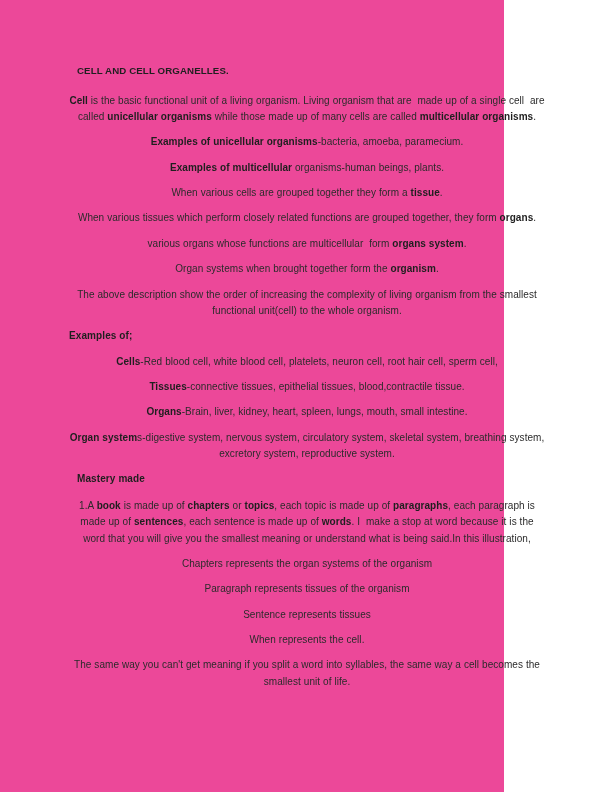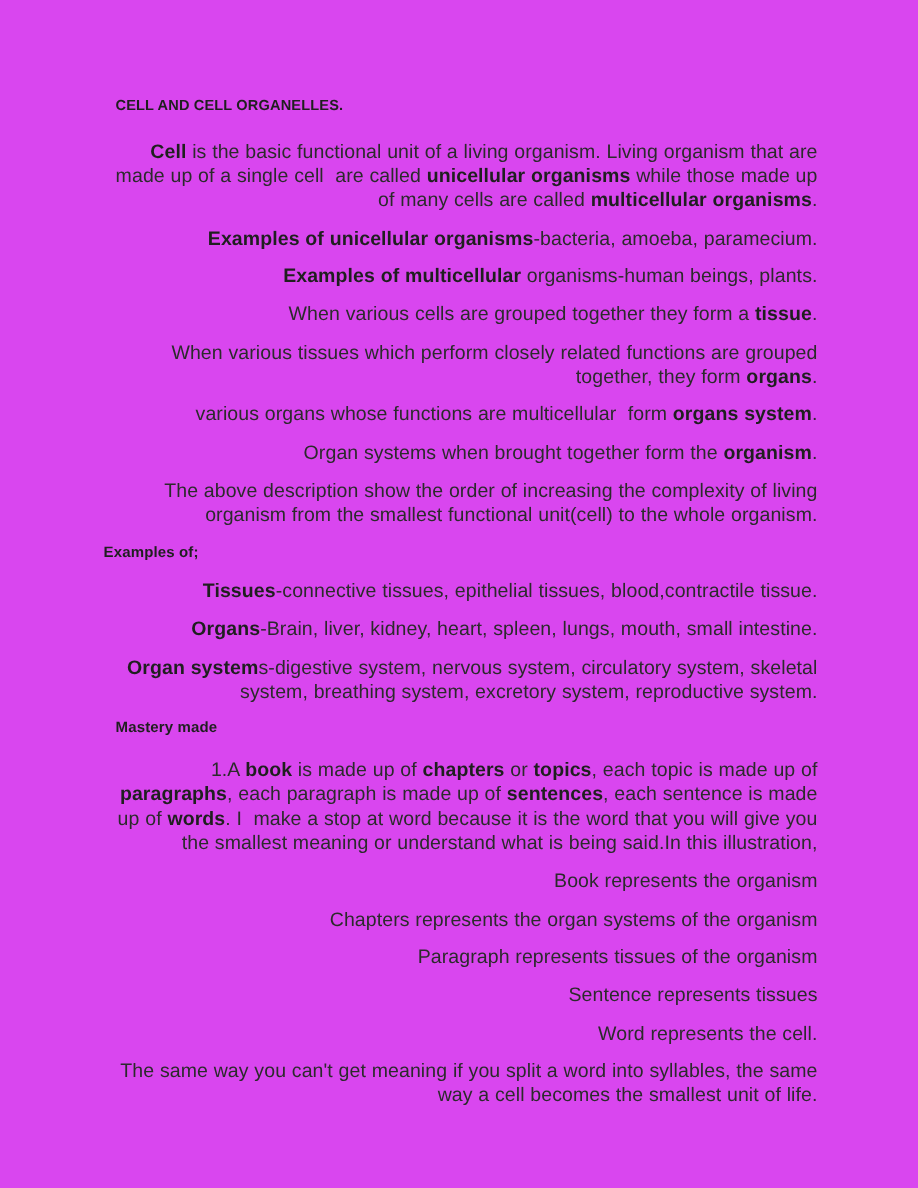--- a/index.html
+++ b/index.html
@@ -11,37 +11,37 @@
   body {
     width: 612px;
     height: 792px;
     overflow: hidden;
     font-family: "Liberation Sans", sans-serif;
     color: #2b2b2b;
     -webkit-font-smoothing: antialiased;
   }
   #page {
     position: relative;
-    width: 612px;
+    width: 504px;
     height: 792px;
-    background: #d946ef;
+    background: #ec4899;
     box-sizing: border-box;
     padding-left: 13px;
   }
   #doc-body {
     position: absolute;
     left: 69px;
     top: 63px;
     width: 476px;
   }
   .para {
-    font-size: 13px;
+    font-size: 10px;
     line-height: 16.2px;
     margin: 0 0 9.2px 0;
-    text-align: right;
+    text-align: center;
     color: #2b2b2b;
     letter-spacing: 0.005em;
     white-space: pre-wrap;
     word-spacing: 0.01em;
   }
   .para:last-child { margin-bottom: 0; }
   
   .indented {
     padding-left: 8px;
   }
@@ -79,28 +79,28 @@
     <div id="blocks-container">
         <div class="para"><b>Cell</b><span> is the basic functional unit of a living organism. Living organism that are  made up of a single cell  are called </span><b>unicellular organisms</b><span> while those made up of many cells are called </span><b>multicellular organisms</b><span>.</span></div>
         <div class="para"><b>Examples of unicellular organisms</b><span>-bacteria, amoeba, paramecium.</span></div>
         <div class="para"><b>Examples of multicellular</b><span> organisms-human beings, plants.</span></div>
         <div class="para"><span>When various cells are grouped together they form a </span><b>tissue</b><span>.</span></div>
         <div class="para"><span>When various tissues which perform closely related functions are grouped together, they form </span><b>organs</b><span>.</span></div>
         <div class="para"><span>various organs whose functions are multicellular  form </span><b>organs system</b><span>.</span></div>
         <div class="para"><span>Organ systems when brought together form the </span><b>organism</b><span>.</span></div>
         <div class="para"><span>The above description show the order of increasing the complexity of living organism from the smallest functional unit(cell) to the whole organism.</span></div>
         <div class="heading"><b>Examples of;</b></div>
+        <div class="para"><b>Cells</b><span>-Red blood cell, white blood cell, platelets, neuron cell, root hair cell, sperm cell,</span></div>
         <div class="para"><b>Tissues</b><span>-connective tissues, epithelial tissues, blood,contractile tissue.</span></div>
         <div class="para"><b>Organs</b><span>-Brain, liver, kidney, heart, spleen, lungs, mouth, small intestine.</span></div>
         <div class="para"><b>Organ system</b><span>s-digestive system, nervous system, circulatory system, skeletal system, breathing system, excretory system, reproductive system.</span></div>
         <div class="heading indented section-head"><b>Mastery made</b></div>
         <div class="para"><span>1.A </span><b>book</b><span> is made up of </span><b>chapters</b><span> or </span><b>topics</b><span>, each topic is made up of </span><b>paragraphs</b><span>, each paragraph is made up of </span><b>sentences</b><span>, each sentence is made up of </span><b>words</b><span>. I  make a stop at word because it is the word that you will give you the smallest meaning or understand what is being said.In this illustration,</span></div>
-        <div class="para"><span>Book represents the organism</span></div>
         <div class="para"><span>Chapters represents the organ systems of the organism</span></div>
         <div class="para"><span>Paragraph represents tissues of the organism</span></div>
         <div class="para"><span>Sentence represents tissues</span></div>
-        <div class="para"><span>Word represents the cell.</span></div>
+        <div class="para"><span>When represents the cell.</span></div>
         <div class="para"><span>The same way you can't get meaning if you split a word into syllables, the same way a cell becomes the smallest unit of life.</span></div>
       </div>
 
   </div>
 
 </div>
 
 </body></html>

